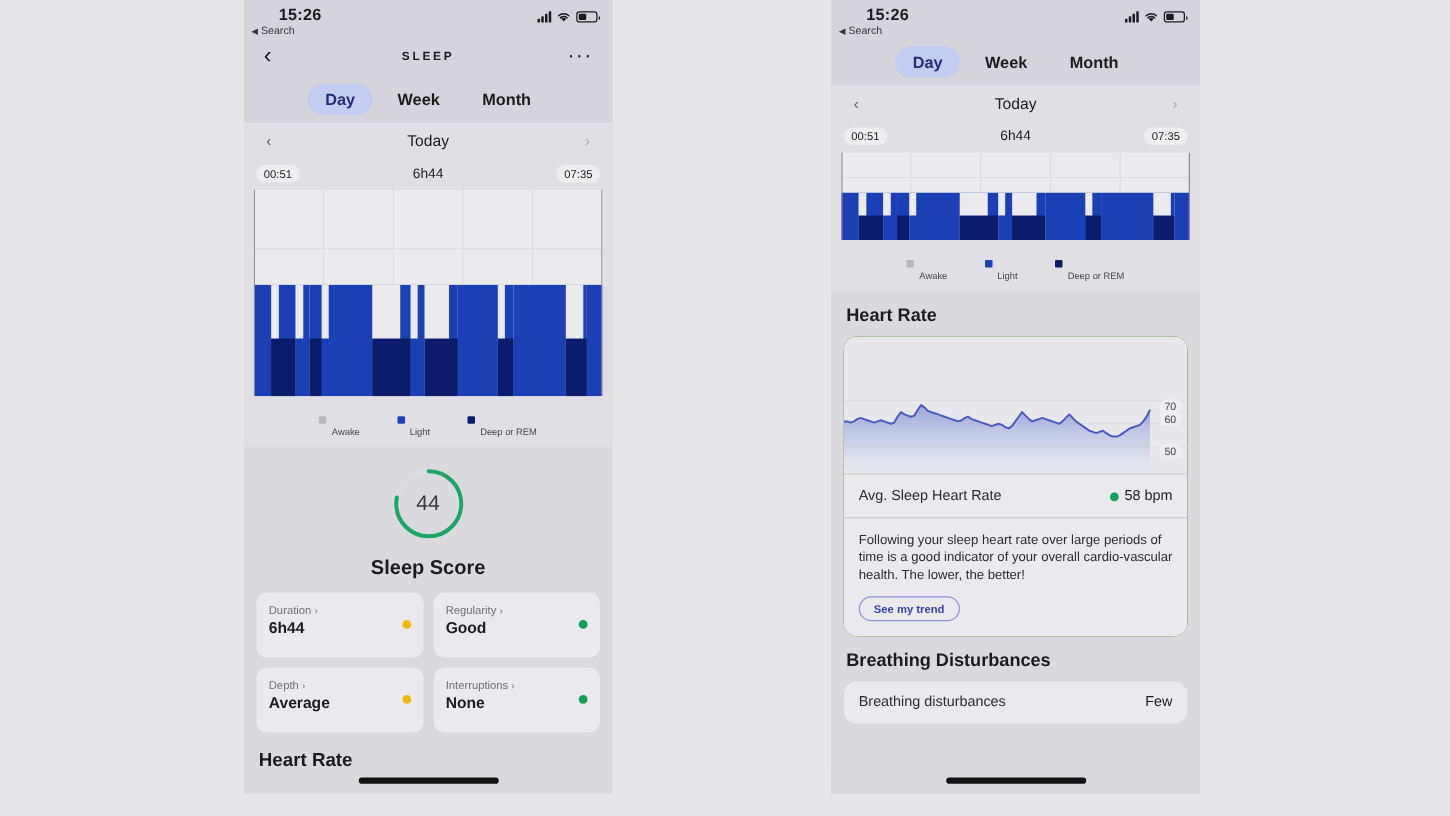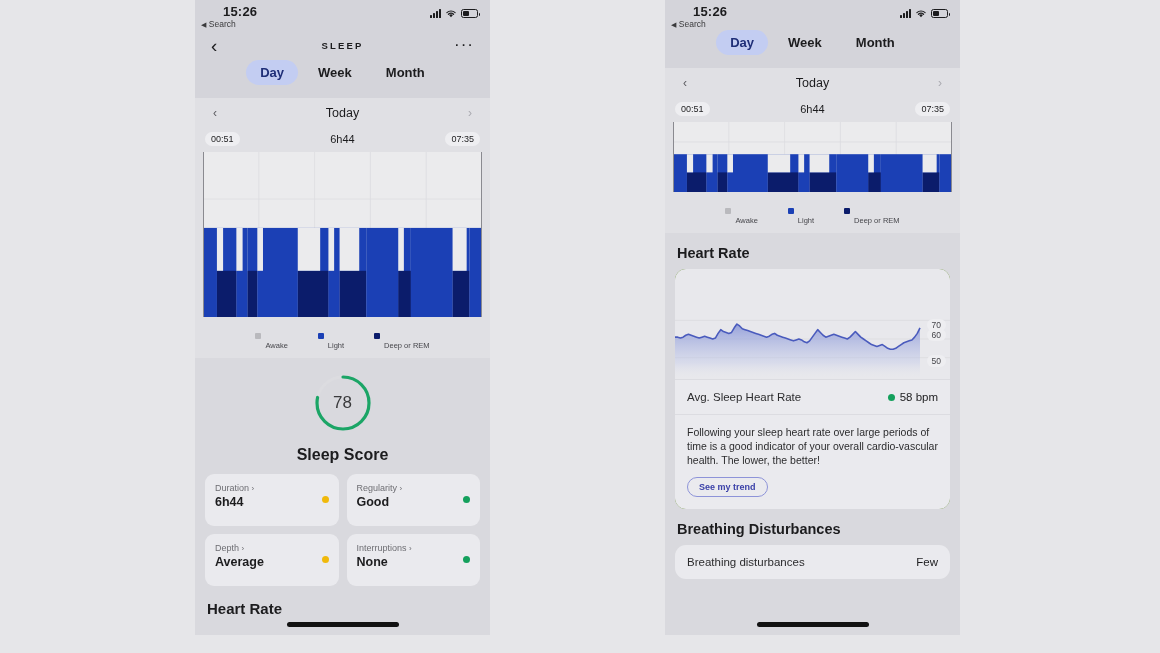--- a/index.html
+++ b/index.html
@@ -68,21 +68,21 @@
   .nav-title {
     font-size: 9.5px; font-weight: bold; letter-spacing: 2.2px; color: #1c1c1e;
   }
   .nav-more {
     position: absolute; right: 16px; top: 50%; transform: translateY(-50%);
     font-size: 17px; color: #1c1c1e; letter-spacing: 1px; line-height: .4;
   }
 
   
   .seg {
-    display: flex; align-items: flex-start; justify-content: center;
+    display: flex; align-items: center; justify-content: center;
     gap: 6px; height: 38px;
   }
   .seg-item {
     font-size: 13px; font-weight: bold; color: #1c1c1e;
     padding: 5px 14px; border-radius: 14px;
   }
   .seg-item.active { background: #c3cdf2; color: #1f2f78; }
 
   .hdr-block { background: #d4d4da; }
 
@@ -309,21 +309,21 @@
         </span>
       </div>
     </div>
 
     <div class="score-sec">
       <div class="ring-box">
         <svg width="62" height="62" viewBox="0 0 62 62">
           <circle cx="31" cy="31" r="26" fill="none" stroke="#dcdce0" stroke-width="3.2"></circle>
           <circle id="score-arc" cx="31" cy="31" r="26" fill="none" stroke="#1ba566" stroke-width="3.2" stroke-linecap="round" transform="rotate(-90 31 31)" stroke-dasharray="163.36281798666926" stroke-dashoffset="35.93981995706723"></circle>
         </svg>
-        <div class="ring-num">78</div>
+        <div class="ring-num">44</div>
       </div>
       <div class="score-label">Sleep Score</div>
 
       <div class="grid">
         <div class="metric">
           <div class="mk">
             <span>Duration</span>
             <span class="chev">›</span>
           </div>
           <div class="mv">6h44</div>

